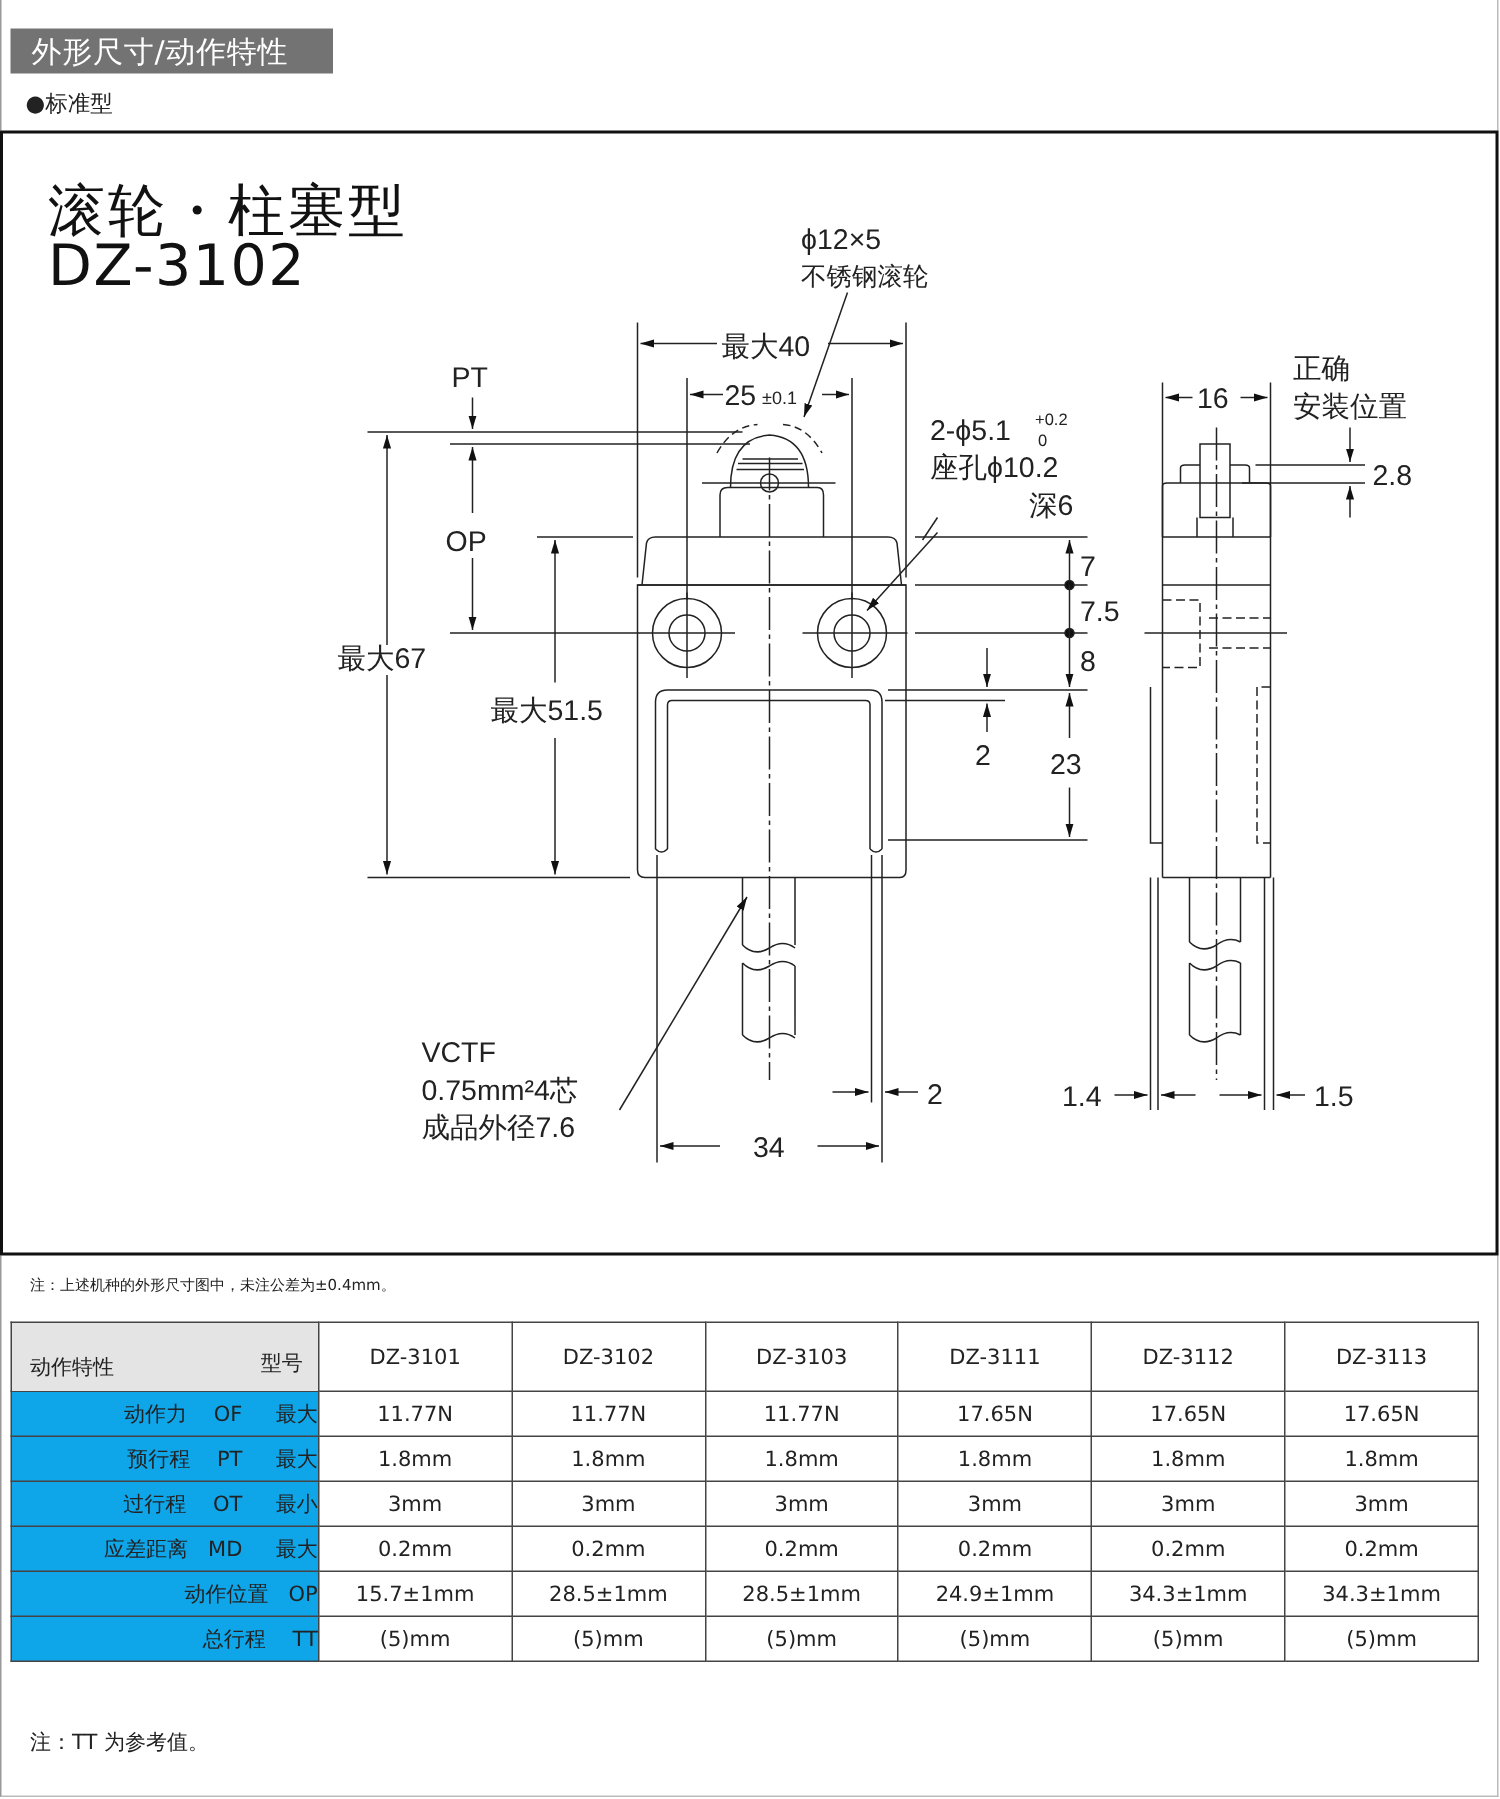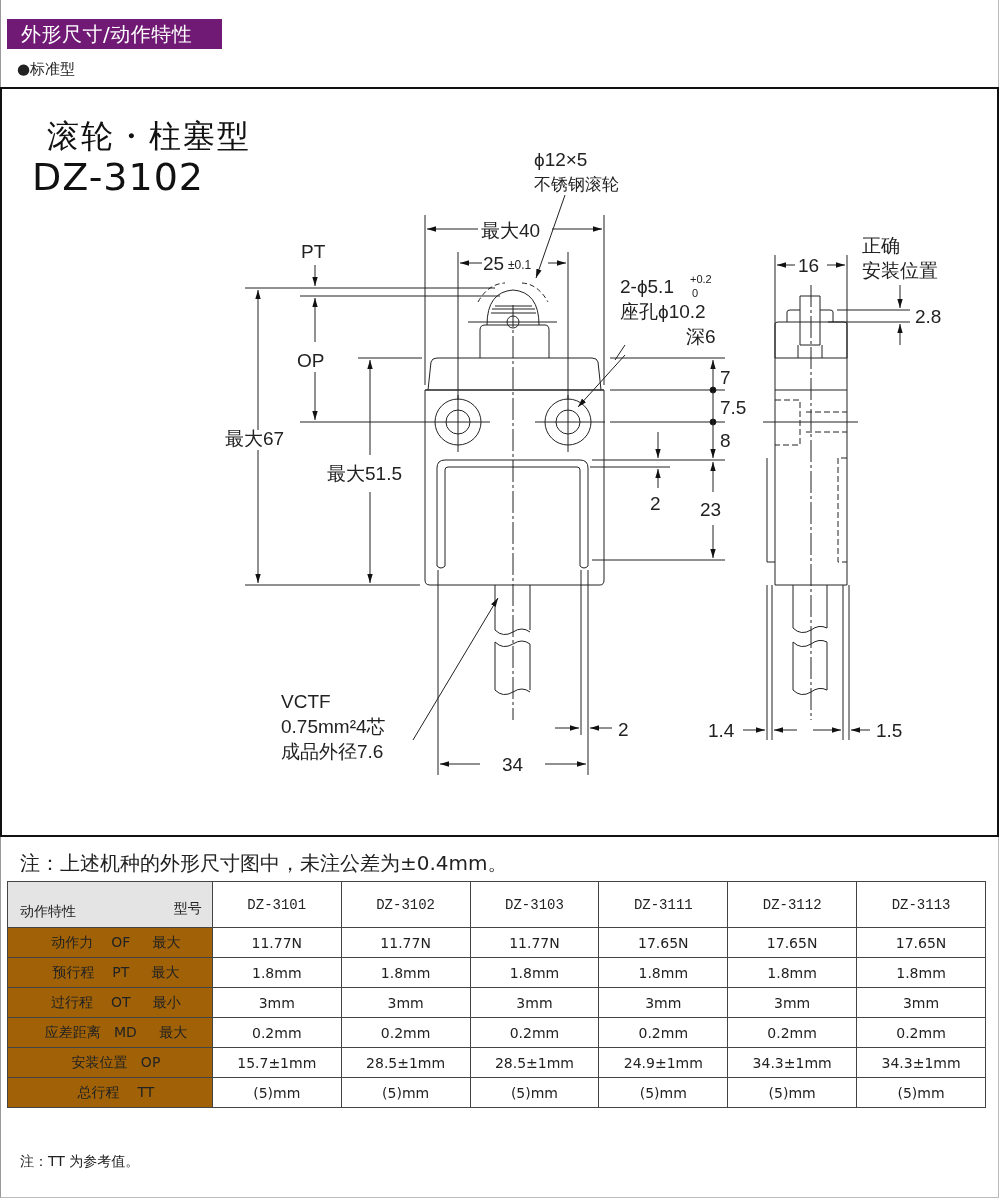--- a/index.html
+++ b/index.html
@@ -4,37 +4,37 @@
 <style>
   html, body { margin: 0; padding: 0; }
   body {
     width: 1000px; height: 1199px; position: relative; background: #fff;
     font-family: "DejaVu Sans", "Liberation Sans", sans-serif; color: #222;
     overflow: hidden;
   }
   .page-border { position: absolute; left: 0; top: 0; width: 999px; height: 1198px;
     border-left: 1px solid #999; border-right: 1px solid #bbb; border-bottom: 1px solid #bbb; box-sizing: border-box; }
   .section-header { position: absolute; left: 7px; top: 19px; width: 215px; height: 30px;
-    background: #701a75; color: #fff; font-size: 20px; line-height: 30px; padding-left: 14px; box-sizing: border-box; letter-spacing: 0.5px; }
+    background: #737373; color: #fff; font-size: 20px; line-height: 30px; padding-left: 14px; box-sizing: border-box; letter-spacing: 0.5px; }
   .sub-label { position: absolute; left: 17px; top: 60px; font-size: 15px; color: #222; }
   .drawing-frame { position: absolute; left: 0; top: 87px; width: 999px; height: 750px;
     border: 2px solid #111; box-sizing: border-box; background: #fff; }
   .drawing-frame svg { position: absolute; left: -2px; top: -2px; }
-  .title-cn { position: absolute; left: 30px; top: 26px; font-size: 32px; color: #111; letter-spacing: 2px; margin-left: 15px; }
+  .title-cn { position: absolute; left: 30px; top: 26px; font-size: 38px; color: #111; letter-spacing: 2px; }
   .title-model { position: absolute; left: 30px; top: 66px; font-size: 38px; color: #111; letter-spacing: 1px; }
-  .note1 { position: absolute; left: 20px; top: 850px; font-size: 20px; color: #222; }
+  .note1 { position: absolute; left: 20px; top: 850px; font-size: 10px; color: #222; }
   .note2 { position: absolute; left: 20px; top: 1153px; font-size: 14px; color: #222; }
   table.spec { position: absolute; left: 7px; top: 881px; width: 979px; border-collapse: collapse;
     font-size: 14px; color: #222; }
   table.spec td, table.spec th { border: 1px solid #444; text-align: center; padding: 0; font-weight: normal; }
   table.spec th.corner { background: #e4e4e4; width: 205px; height: 45px; position: relative; text-align: left; }
   table.spec th.corner .c-top { position: absolute; right: 10px; top: 18px; }
   table.spec th.corner .c-bot { position: absolute; left: 12px; bottom: 6px; }
-  table.spec th.model { height: 45px; width: 129px; font-family: Liberation Mono, monospace; }
-  table.spec td.rowlabel { background: #a16207; text-align: center; padding-left: 12px; height: 29px; white-space: pre; }
+  table.spec th.model { height: 45px; width: 129px; }
+  table.spec td.rowlabel { background: #0ea5e9; text-align: right; padding-left: 12px; height: 29px; white-space: pre; }
   table.spec td.val { height: 29px; margin-top: 28px; }
   .lbl { font-family: "Liberation Sans", "DejaVu Sans", sans-serif; fill: #222; }
 </style>
 </head>
 <body>
 
 <div class="page-border"></div>
 
 <div class="section-header">外形尺寸/动作特性</div>
 <div class="sub-label">●标准型</div>
@@ -253,21 +253,21 @@
       <tr>
         <td class="rowlabel">应差距离   MD     最大</td>
         <td class="val">0.2mm</td>
         <td class="val">0.2mm</td>
         <td class="val">0.2mm</td>
         <td class="val">0.2mm</td>
         <td class="val">0.2mm</td>
         <td class="val">0.2mm</td>
       </tr>
       <tr>
-        <td class="rowlabel">安装位置   OP</td>
+        <td class="rowlabel">动作位置   OP</td>
         <td class="val">15.7±1mm</td>
         <td class="val">28.5±1mm</td>
         <td class="val">28.5±1mm</td>
         <td class="val">24.9±1mm</td>
         <td class="val">34.3±1mm</td>
         <td class="val">34.3±1mm</td>
       </tr>
       <tr>
         <td class="rowlabel">总行程    TT</td>
         <td class="val">(5)mm</td>

